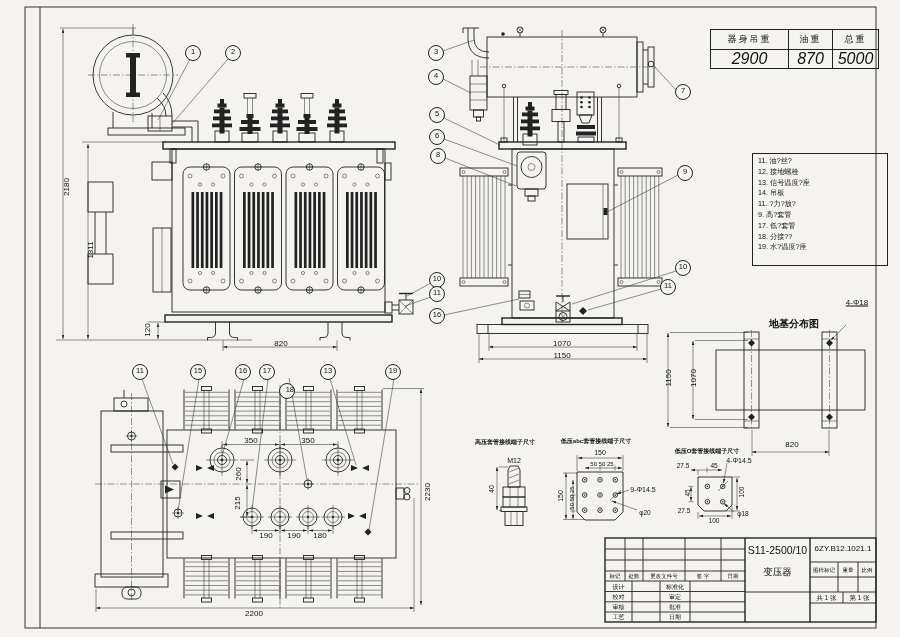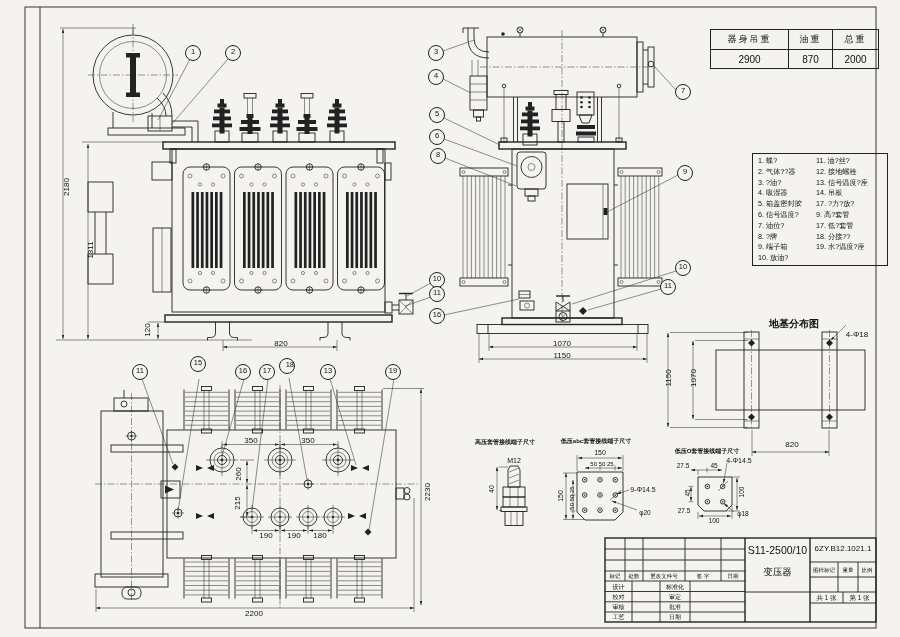--- a/index.html
+++ b/index.html
@@ -20,21 +20,21 @@
   
   .co{position:absolute;width:14px;height:14px;border:1px solid #222;border-radius:50%;
       background:#f4f3f0;font-size:7.5px;line-height:12.5px;text-align:center;
       transform:translate(-50%,-50%);}
   
   .wtable{position:absolute;left:710px;top:29px;width:165px;}
   .wt-title{text-align:center;font-size:11px;font-weight:bold;letter-spacing:3px;height:21px;line-height:21px;}
   .wtable table{border-collapse:collapse;width:165px;table-layout:fixed;border-radius:15px;}
   .wtable th,.wtable td{border:1px solid #222;text-align:center;padding:0;}
   .wtable th{font-weight:normal;font-size:9px;letter-spacing:2px;height:19px;}
-  .wtable td{font-size:10px;height:18px;}
+  .wtable td{font-size:16px;height:18px;font-style:italic;}
   .wtable table{border:1.4px solid #222;}
   
   .plist{position:absolute;left:752px;top:153px;width:136px;height:113px;
          border:1.2px solid #222;display:flex;box-sizing:border-box;
          font-size:7.2px;line-height:10.8px;padding:2px 0 0 5px;}
   .pl-col{width:58px;}
   .pl-col.r{width:auto;}
   .pl-item{white-space:nowrap;}
   
   .tb-model{position:absolute;left:745px;top:544px;width:65px;text-align:center;font-size:10.5px;}
@@ -615,21 +615,21 @@
       <span class="ann" style="left: 251px; top: 440px; font-size: 8px;">350</span>
       <span class="ann" style="left: 308px; top: 440px; font-size: 8px;">350</span>
       <span class="ann rot" style="left: 238px; top: 474px; font-size: 8px;">260</span>
       <span class="ann rot" style="left: 237px; top: 503px; font-size: 8px;">215</span>
       <span class="ann" style="left: 266px; top: 535px; font-size: 8px;">190</span>
       <span class="ann" style="left: 294px; top: 535px; font-size: 8px;">190</span>
       <span class="ann" style="left: 320px; top: 535px; font-size: 8px;">180</span>
       <span class="ann" style="left: 254px; top: 613px; font-size: 8px;">2200</span>
       <span class="ann rot" style="left: 427px; top: 492px; font-size: 8px;">2230</span>
       <span class="ann bold" style="left: 794px; top: 324px; font-size: 10px;">地基分布图</span>
-      <span class="ann" style="left: 857px; top: 334px; font-size: 8px;">4-Φ18</span>
+      <span class="ann" style="left: 857px; top: 302px; font-size: 8px; text-decoration: underline;">4-Φ18</span>
       <span class="ann rot" style="left: 668px; top: 378px; font-size: 8px;">1150</span>
       <span class="ann rot" style="left: 693px; top: 378px; font-size: 8px;">1070</span>
       <span class="ann" style="left: 792px; top: 444px; font-size: 8px;">820</span>
       <span class="ann bold" style="left: 505px; top: 442px; font-size: 6px;">高压套管接线端子尺寸</span>
       <span class="ann" style="left: 514px; top: 460px; font-size: 7px;">M12</span>
       <span class="ann rot" style="left: 491px; top: 489px; font-size: 7px;">40</span>
       <span class="ann bold" style="left: 596px; top: 441px; font-size: 6px;">低压abc套管接线端子尺寸</span>
       <span class="ann" style="left: 600px; top: 452px; font-size: 7px;">150</span>
       <span class="ann" style="left: 602px; top: 464px; font-size: 6px;">50 50 25</span>
       <span class="ann rot" style="left: 560px; top: 496px; font-size: 7px;">150</span>
@@ -671,64 +671,52 @@
       <div class="co" style="left: 437px; top: 137px;">6</div>
       <div class="co" style="left: 683px; top: 92px;">7</div>
       <div class="co" style="left: 438px; top: 156px;">8</div>
       <div class="co" style="left: 685px; top: 173px;">9</div>
       <div class="co" style="left: 437px; top: 280px;">10</div>
       <div class="co" style="left: 437px; top: 294px;">11</div>
       <div class="co" style="left: 437px; top: 316px;">16</div>
       <div class="co" style="left: 683px; top: 268px;">10</div>
       <div class="co" style="left: 668px; top: 287px;">11</div>
       <div class="co" style="left: 140px; top: 372px;">11</div>
-      <div class="co" style="left: 198px; top: 364px;">15</div>
+      <div class="co" style="left: 198px; top: 372px;">15</div>
       <div class="co" style="left: 243px; top: 372px;">16</div>
       <div class="co" style="left: 267px; top: 372px;">17</div>
-      <div class="co" style="left: 287px; top: 366px; text-align: right;">18</div>
+      <div class="co" style="left: 287px; top: 391px; text-align: right;">18</div>
       <div class="co" style="left: 328px; top: 372px;">13</div>
       <div class="co" style="left: 393px; top: 372px;">19</div>
     </div>
 
 <div class="wtable">
   <table>
     <tbody>
           <tr>
       <th style="width:77px">器身吊重</th>
       <th style="width:43px">油重</th>
       <th style="width:45px">总重</th>
     </tr>
     <tr>
       <td>2900</td>
       <td>870</td>
-      <td>2000</td>
+      <td>5000</td>
     </tr>
   </tbody>
       </table>
 </div>
 
 <div class="plist">
-  <div class="pl-col" id="plL">
-        <div class="pl-item">1. 蝶?</div>
-        <div class="pl-item">2. 气体??器</div>
-        <div class="pl-item">3. ?油?</div>
-        <div class="pl-item">4. 吸湿器</div>
-        <div class="pl-item">5. 箱盖密封胶</div>
-        <div class="pl-item">6. 信号温度?</div>
-        <div class="pl-item">7. 油位?</div>
-        <div class="pl-item">8. ?牌</div>
-        <div class="pl-item">9. 端子箱</div>
-        <div class="pl-item">10. 放油?</div>
-      </div>
   <div class="pl-col r" id="plR">
         <div class="pl-item">11. 油?丝?</div>
         <div class="pl-item">12. 接地螺栓</div>
         <div class="pl-item">13. 信号温度?座</div>
         <div class="pl-item">14. 吊板</div>
-        <div class="pl-item">17. ?力?放?</div>
+        <div class="pl-item">11. ?力?放?</div>
         <div class="pl-item">9. 高?套管</div>
         <div class="pl-item">17. 低?套管</div>
         <div class="pl-item">18. 分接??</div>
         <div class="pl-item">19. 水?温度?座</div>
       </div>
 </div>
 
 <div class="tb-model">S11-2500/10</div>
 <div class="tb-product">变压器</div>
 <div class="tb-drawno">6ZY.B12.1021.1</div>

